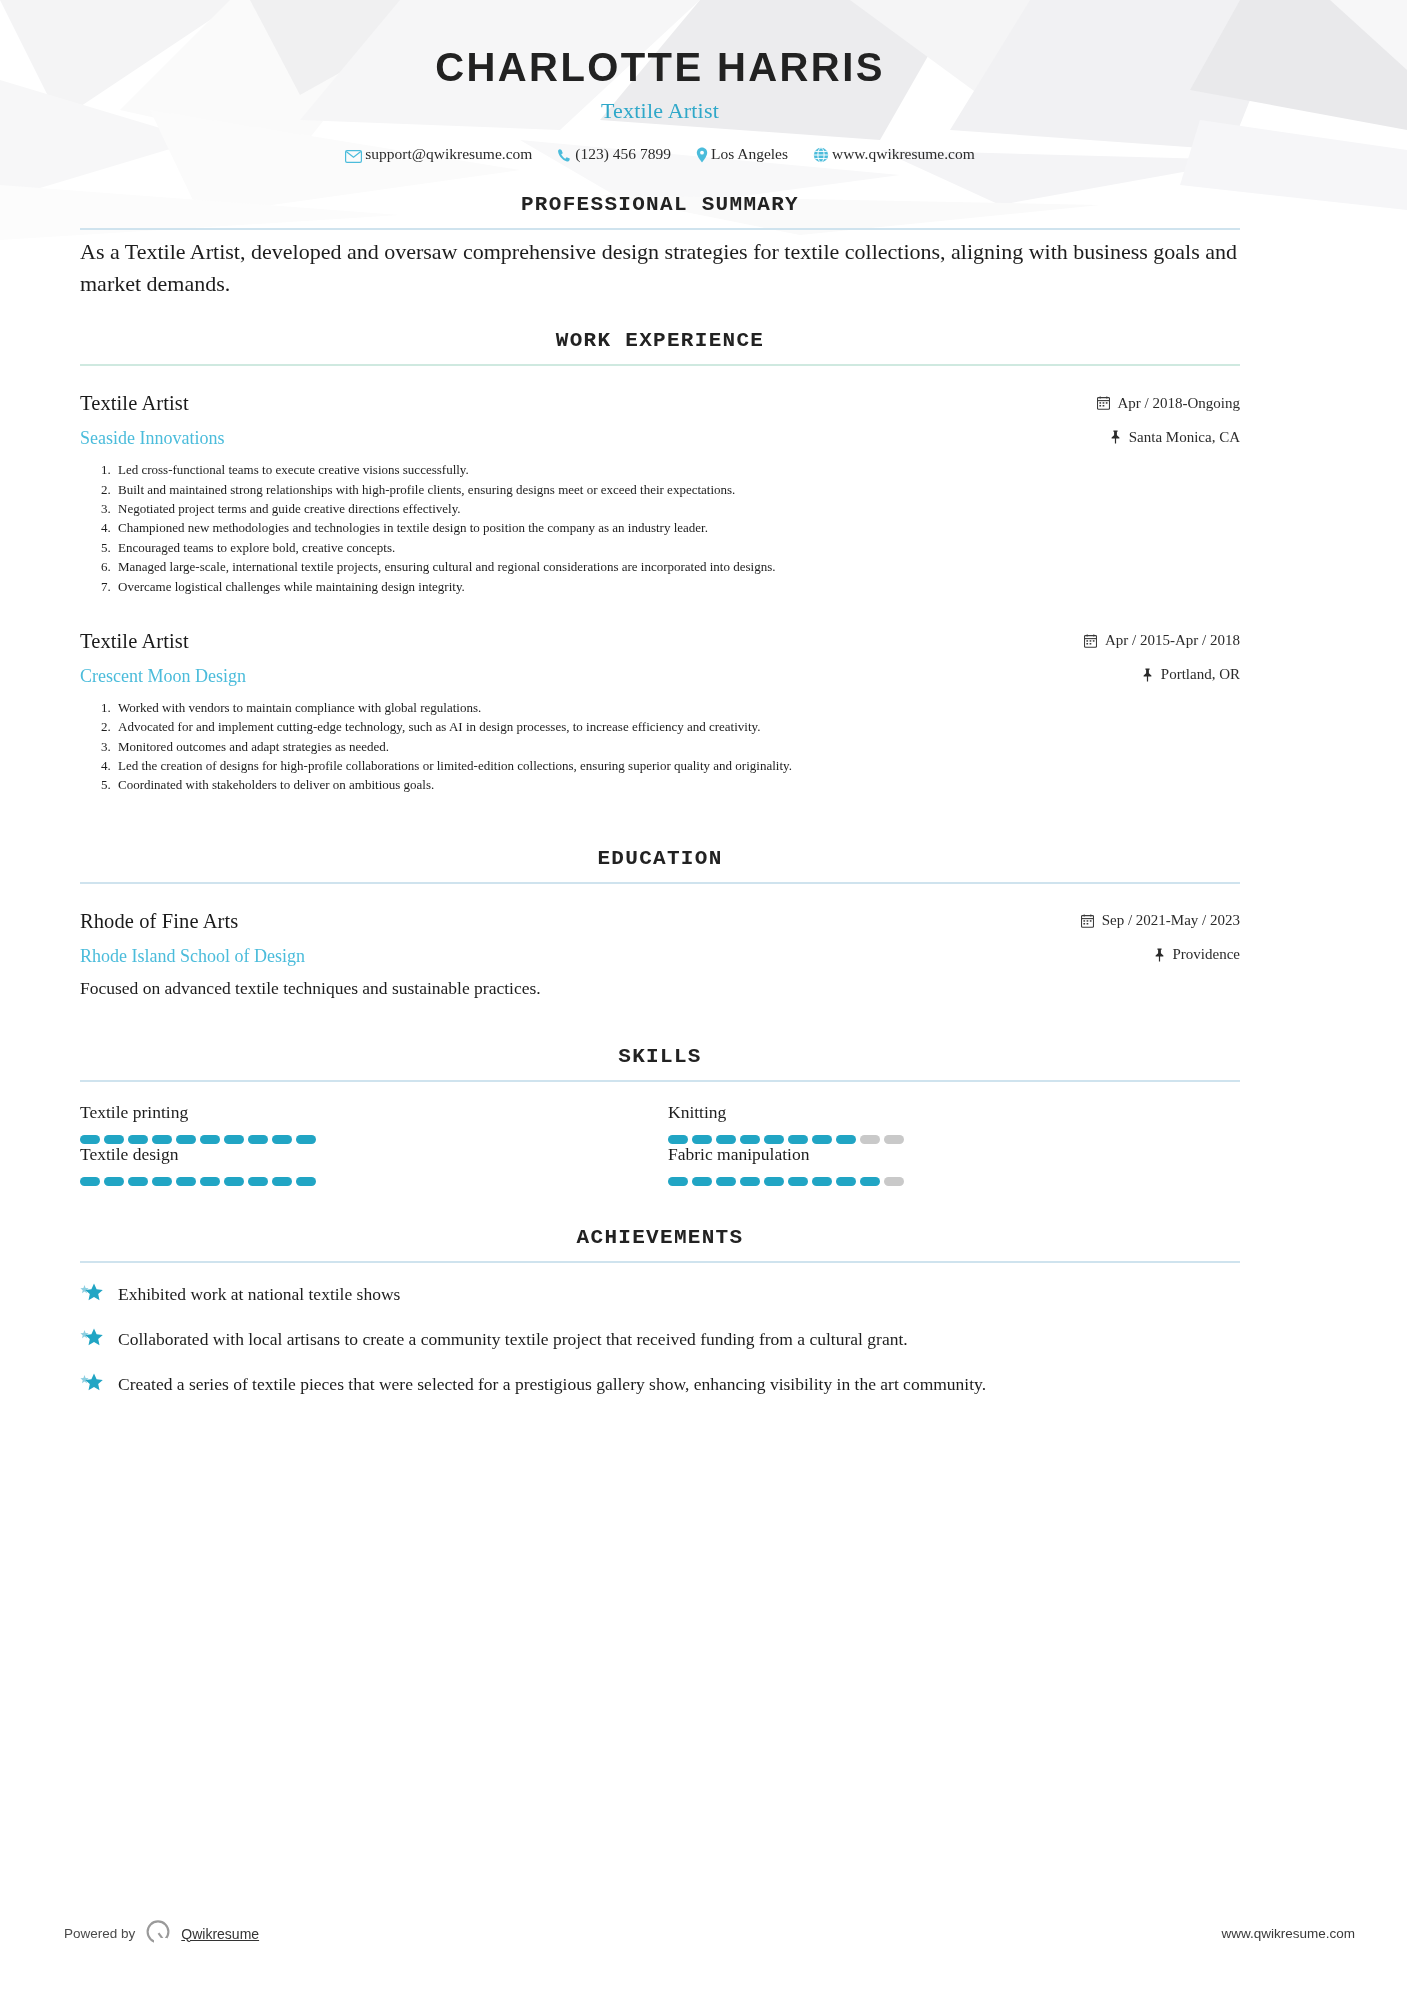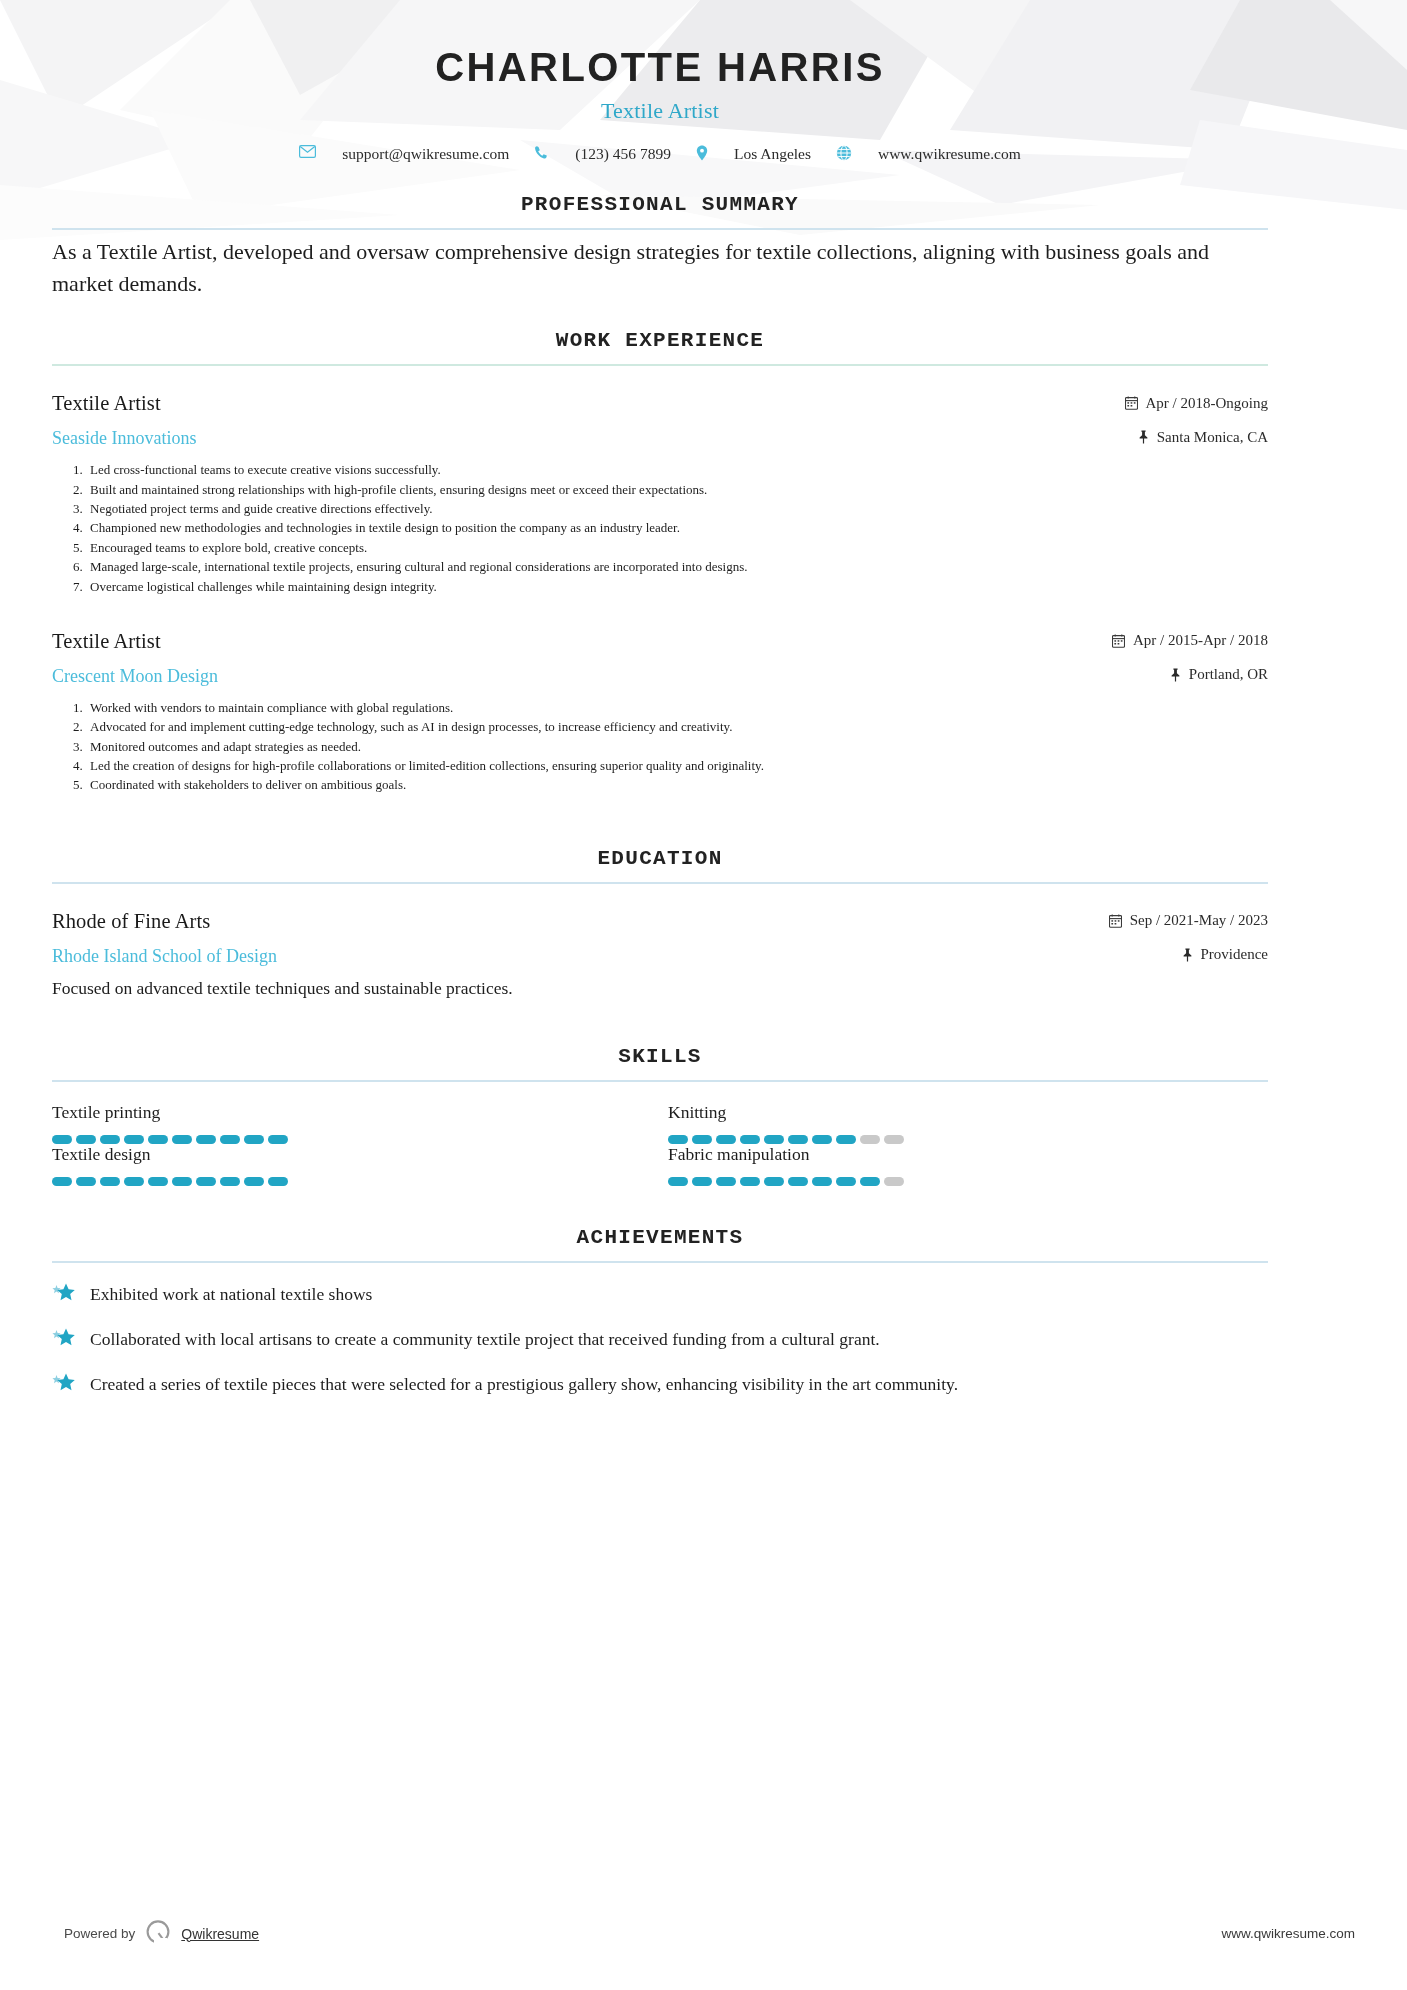--- a/index.html
+++ b/index.html
@@ -24,21 +24,21 @@
     width: 1407px;
     height: 300px;
     z-index: 0;
     pointer-events: none;
   }
 
   .page {
     position: relative;
     z-index: 1;
     width: 1320px;
-    padding: 0 52px;
+    padding: 0 80px;
   }
 
   
   .hdr { text-align: center; padding-top: 44px; }
 
   .name {
     font-family: "Liberation Sans", sans-serif;
     font-size: 40px;
     font-weight: bold;
     letter-spacing: 2.4px;
@@ -55,21 +55,21 @@
 
   .contact {
     margin-top: 21px;
     display: flex;
     justify-content: center;
     align-items: center;
     gap: 9px;
     font-size: 15.5px;
     color: #2b2b2b;
   }
-  .contact .citem { display: flex; align-items: flex-start; gap: 26px; }
+  .contact .citem { display: flex; align-items: flex-end; gap: 3px; }
   .contact .citem + .citem { margin-left: 16px; }
   .contact svg { display: block; }
 
   
   .section { margin-top: 30px; }
 
   .sec-title {
     font-family: Liberation Mono, monospace;
     font-size: 21px;
     font-weight: bold;

